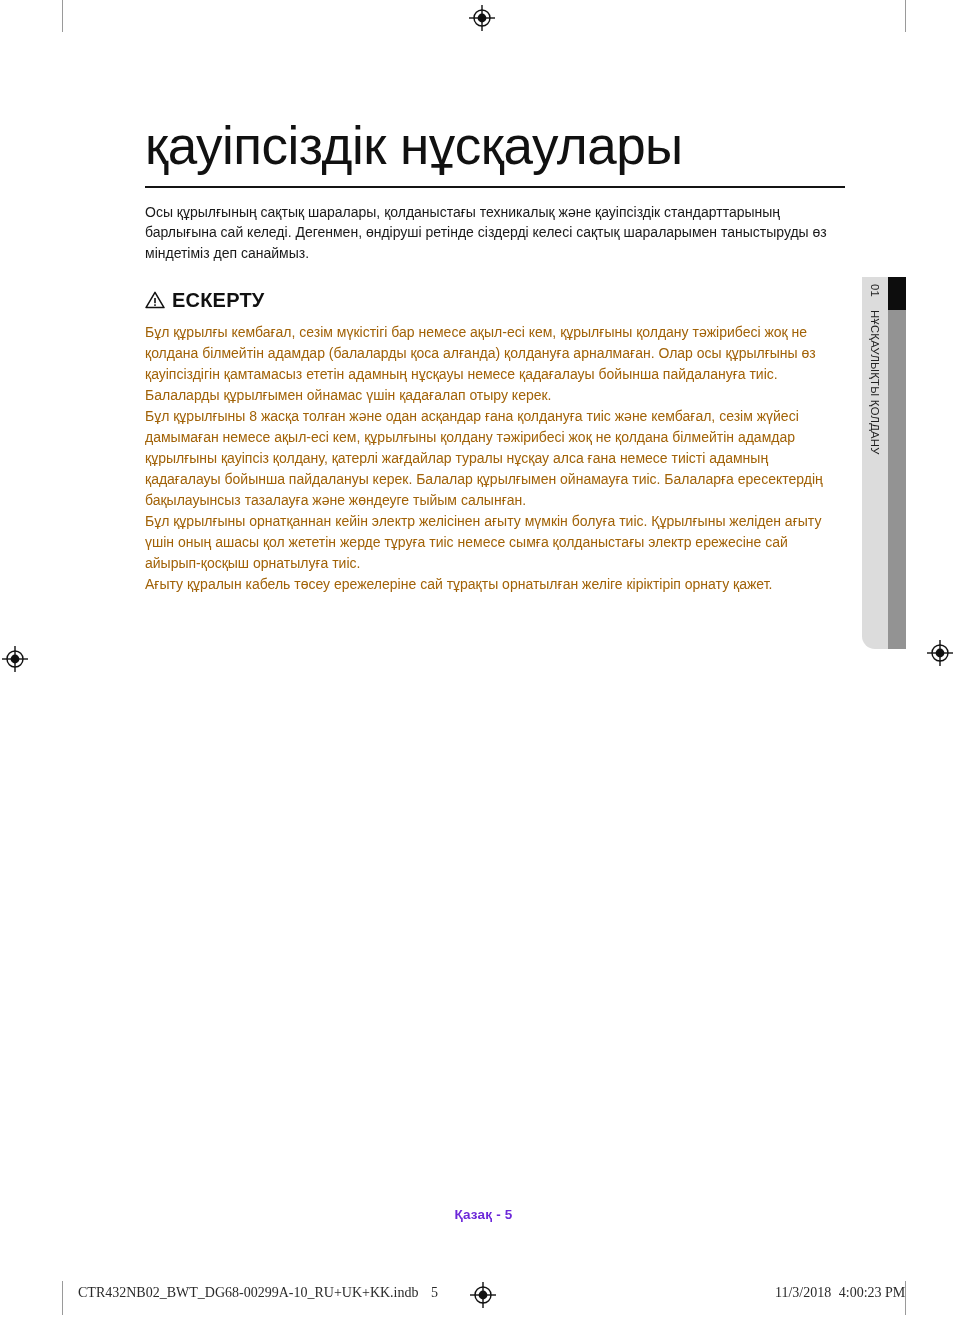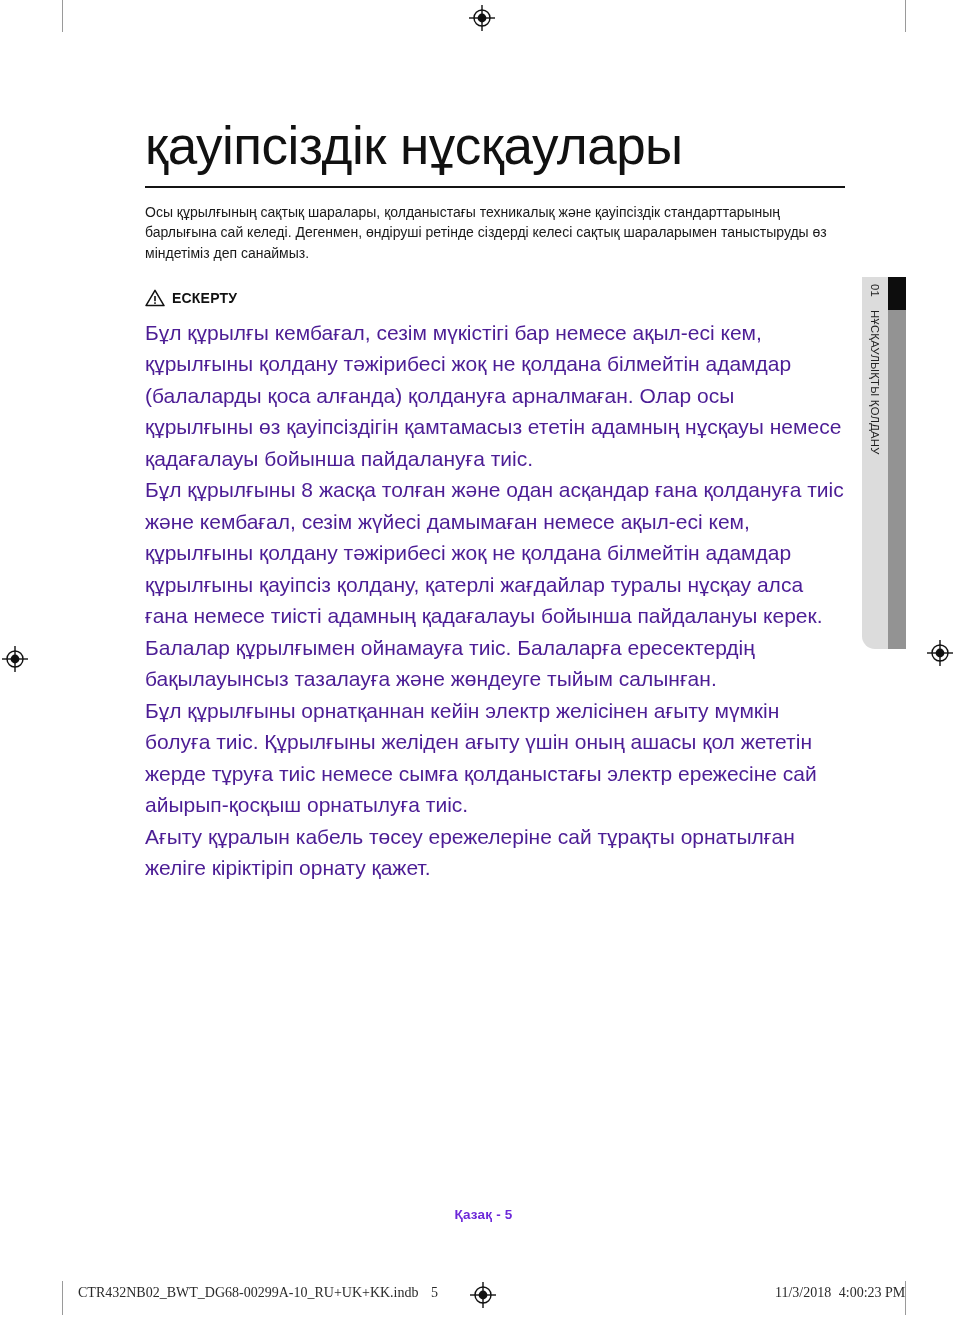--- a/index.html
+++ b/index.html
@@ -71,30 +71,30 @@
     gap: 7px;
     margin: 26px 0 10px 0;
   }
   .warn-icon {
     display: block;
     width: 20px;
     height: 18px;
     flex: none;
   }
   .warn-title {
-    font-size: 14px;
+    font-size: 20px;
     font-weight: bold;
     letter-spacing: 0.2px;
     color: #111111;
   }
 
   .body-block {
-    font-size: 21px;
+    font-size: 14px;
     line-height: 1.5;
-    color: #4c1d95;
+    color: #a16207;
   }
   .body-block p {
     margin: 0;
   }
 
   .page-footer {
     position: absolute;
     left: 0;
     top: 1207px;
     width: 967px;
@@ -222,20 +222,21 @@
       <svg class="warn-icon" viewBox="0 0 20 18">
         <path d="M10 1.4 L19 16.6 L1 16.6 Z" fill="none" stroke="#111" stroke-width="1.5" stroke-linejoin="round"></path>
         <rect x="9.2" y="7" width="1.6" height="5.2" fill="#111"></rect>
         <rect x="9.2" y="13.3" width="1.6" height="1.6" fill="#111"></rect>
       </svg>
       <span class="warn-title">ЕСКЕРТУ</span>
     </div>
 
     <div class="body-block">
       <p>Бұл құрылғы кембағал, сезім мүкістігі бар немесе ақыл-есі кем, құрылғыны қолдану тәжірибесі жоқ не қолдана білмейтін адамдар (балаларды қоса алғанда) қолдануға арналмаған. Олар осы құрылғыны өз қауіпсіздігін қамтамасыз ететін адамның нұсқауы немесе қадағалауы бойынша пайдалануға тиіс.</p>
+      <p>Балаларды құрылғымен ойнамас үшін қадағалап отыру керек.</p>
       <p>Бұл құрылғыны 8 жасқа толған және одан асқандар ғана қолдануға тиіс және кембағал, сезім жүйесі дамымаған немесе ақыл-есі кем, құрылғыны қолдану тәжірибесі жоқ не қолдана білмейтін адамдар құрылғыны қауіпсіз қолдану, қатерлі жағдайлар туралы нұсқау алса ғана немесе тиісті адамның қадағалауы бойынша пайдалануы керек. Балалар құрылғымен ойнамауға тиіс. Балаларға ересектердің бақылауынсыз тазалауға және жөндеуге тыйым салынған.</p>
       <p>Бұл құрылғыны орнатқаннан кейін электр желісінен ағыту мүмкін болуға тиіс. Құрылғыны желіден ағыту үшін оның ашасы қол жететін жерде тұруға тиіс немесе сымға қолданыстағы электр ережесіне сай айырып-қосқыш орнатылуға тиіс.</p>
       <p>Ағыту құралын кабель төсеу ережелеріне сай тұрақты орнатылған желіге кіріктіріп орнату қажет.</p>
     </div>
   </div>
 
   <div class="side-tab">
     <div class="side-tab-light"></div>
     <div class="side-tab-dark"></div>
     <div class="side-tab-black"></div>

